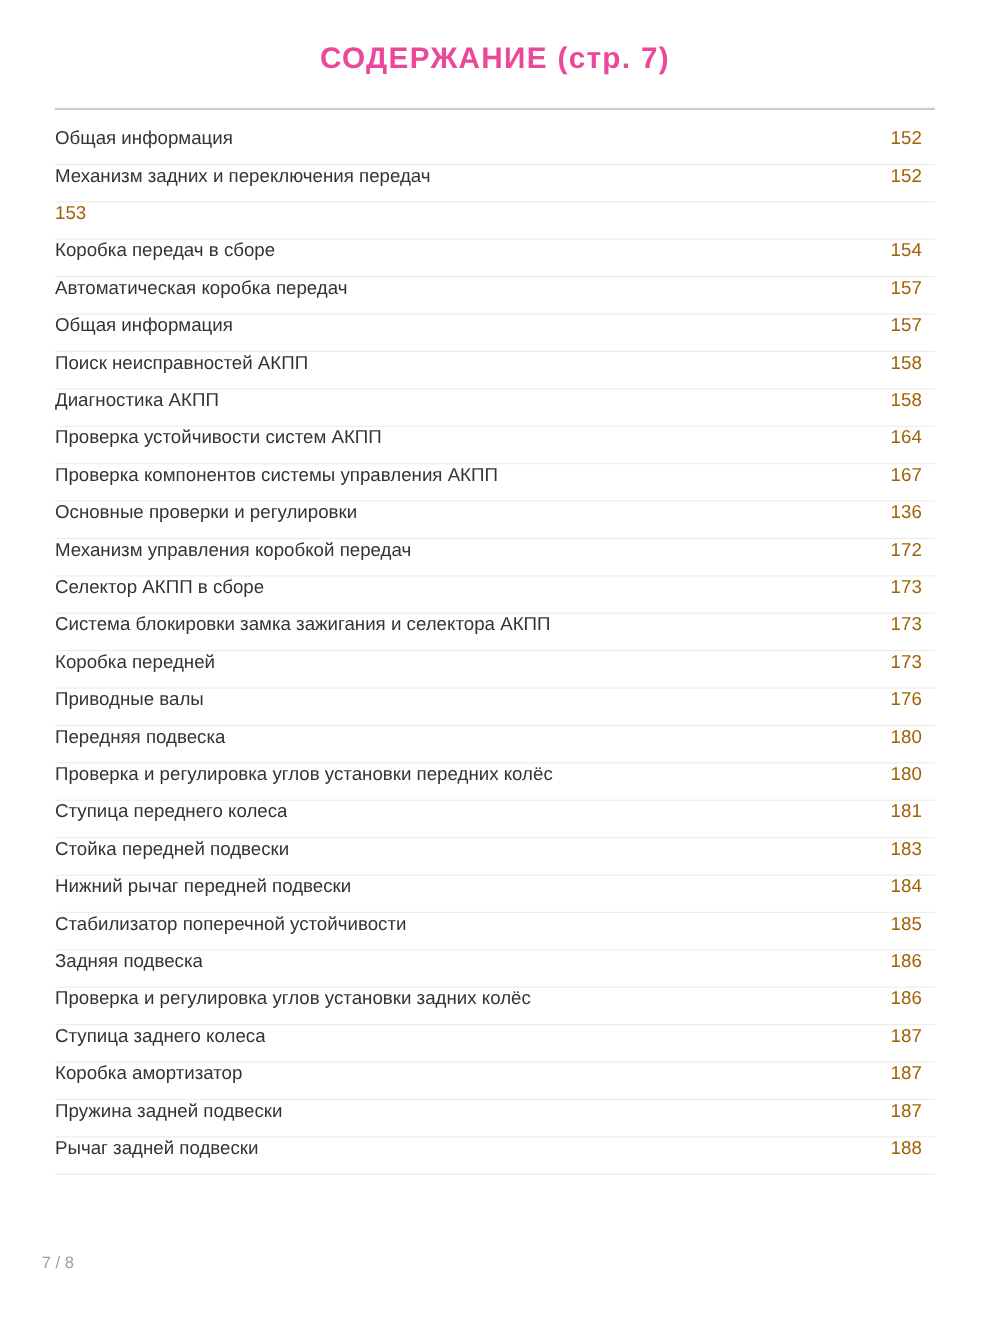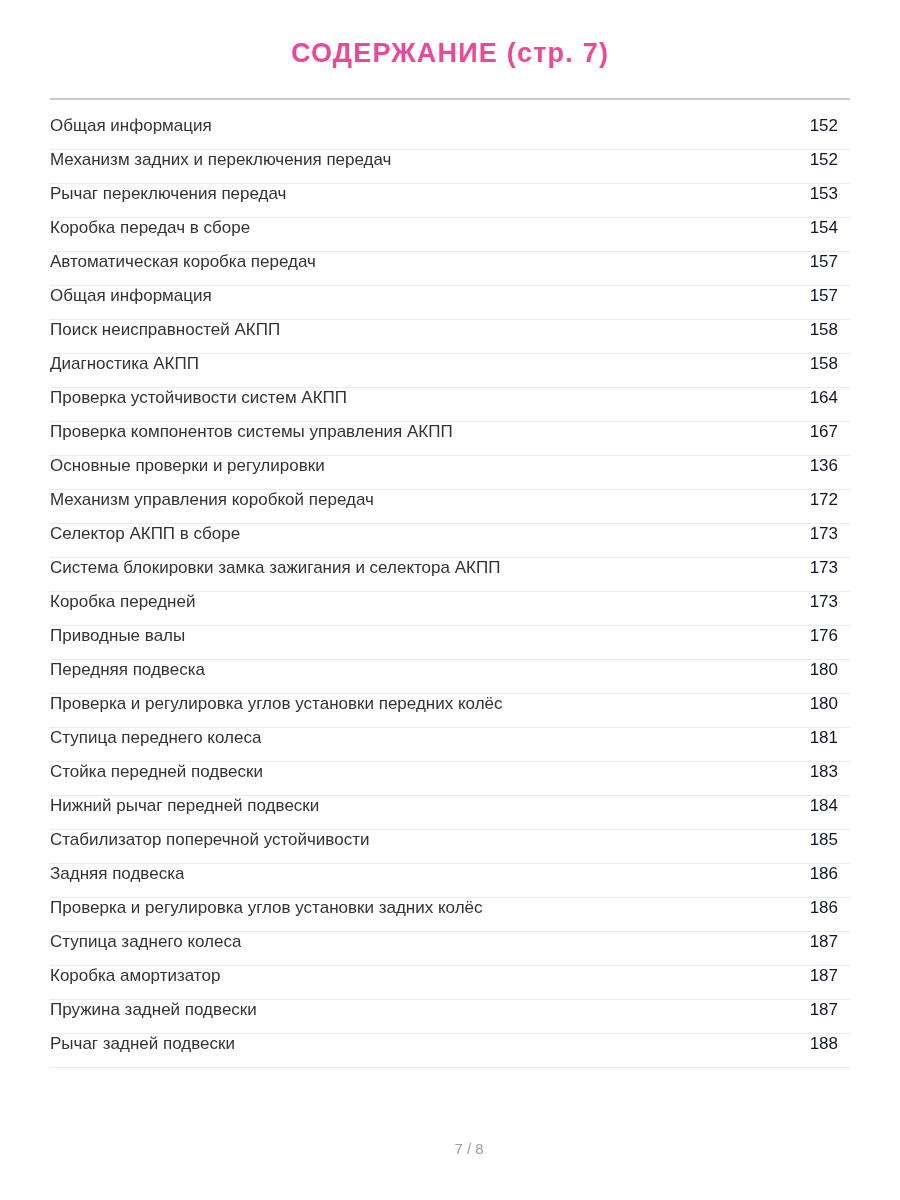--- a/index.html
+++ b/index.html
@@ -50,30 +50,30 @@
     cursor: pointer;
   }
   .toc-title {
     font-size: 17px;
     color: #333333;
     white-space: nowrap;
     overflow: hidden;
   }
   .toc-page {
     font-size: 17px;
-    color: #0f172a;
+    color: #a16207;
     padding-right: 12px;
     flex-shrink: 0;
   }
   .footer {
     position: absolute;
     left: 0;
     right: 0;
     top: 1140px;
-    text-align: center;
+    text-align: left;
     font-size: 15px;
     color: #9d9d9d;
     padding-left: 38px;
   }
 </style>
 </head>
 <body>
 
 <div class="page">
 
@@ -86,21 +86,20 @@
     <span class="toc-title">Общая информация</span>
     <span class="toc-page">152</span>
   </div>
 
   <div class="toc-row">
     <span class="toc-title">Механизм задних и переключения передач</span>
     <span class="toc-page">152</span>
   </div>
 
   <div class="toc-row">
-    <span class="toc-title">Рычаг переключения передач</span>
     <span class="toc-page">153</span>
   </div>
 
   <div class="toc-row">
     <span class="toc-title">Коробка передач в сборе</span>
     <span class="toc-page">154</span>
   </div>
 
   <div class="toc-row">
     <span class="toc-title">Автоматическая коробка передач</span>

